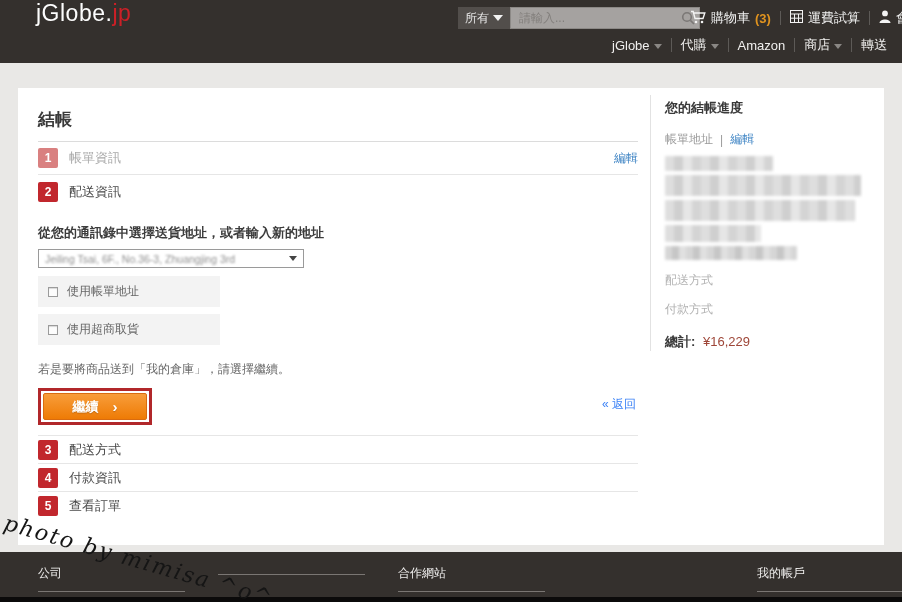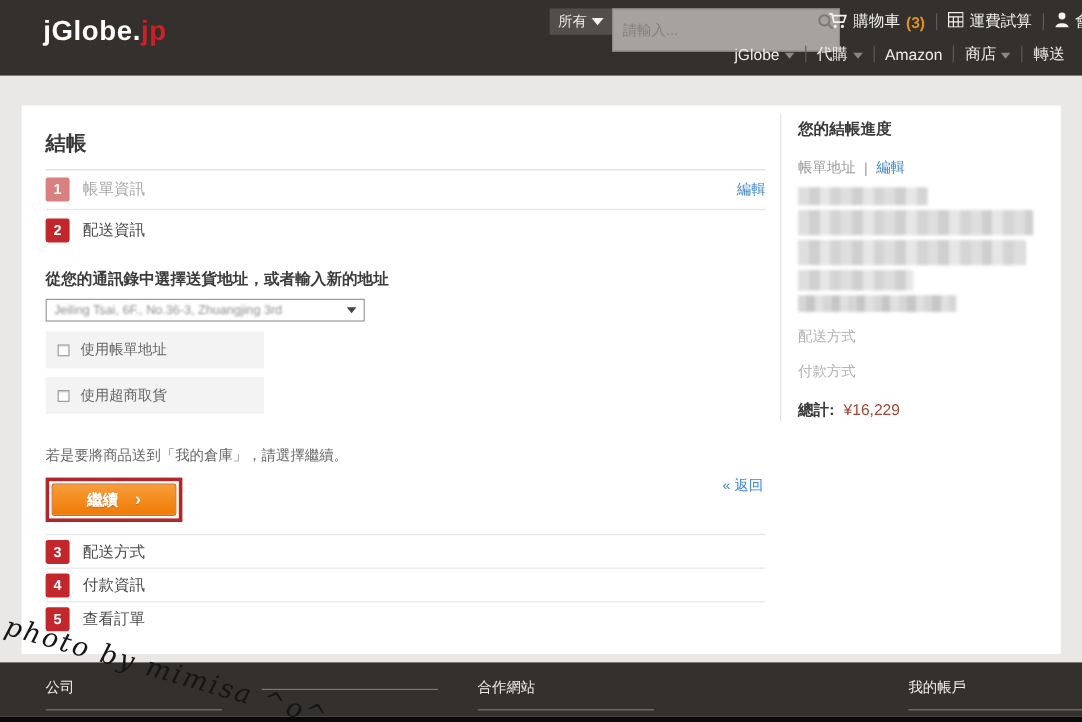--- a/index.html
+++ b/index.html
@@ -9,32 +9,32 @@
     background:#e9e8e6;
     position:relative;
     overflow:hidden;
     width:902px; height:602px;
   }
   
   .topbar {
     position:absolute; top:0; left:0; width:902px; height:63px;
     background:#34302d; color:#fff; z-index:2;
   }
-  .logo { position:absolute; left:36px; top:12px; font-size:23px; font-weight:bold; letter-spacing:0.5px; cursor:pointer; }
+  .logo { position:absolute; left:36px; top:0; font-size:23px; font-weight:normal; letter-spacing:0.5px; cursor:pointer; }
   .logo-main { color:#fdfdfd; }
   .logo-accent { color:#cc2027; }
   .searchbar { position:absolute; left:458px; top:7px; height:22px; display:flex; }
   .search-cat {
     background:#524e4b; color:#e8e8e8; font-size:12px; height:22px;
     display:flex; align-items:center; padding:0 7px; gap:4px; cursor:pointer;
   }
   .caret-w { width:0; height:0; border-left:5px solid transparent; border-right:5px solid transparent; border-top:6px solid #f2f2f2; }
   .search-field { position:relative; }
   .search-field input {
-    width:190px; height:36px; background:#a5a2a0; border:1px solid #8c8986;
+    width:190px; height:22px; background:#a5a2a0; border:1px solid #8c8986;
     font-size:12px; color:#3c3a38; padding:0 24px 0 8px; outline:none;
     font-family:"Liberation Sans", sans-serif;
   }
   .search-field input::placeholder { color:#827f7c; }
   .mag { position:absolute; right:5px; top:4px; cursor:pointer; }
   .quicklinks { position:absolute; left:690px; top:9px; display:flex; align-items:center; font-size:13px; white-space:nowrap; }
   .qitem { display:flex; align-items:center; gap:5px; cursor:pointer; color:#f3f3f3; }
   .count { color:#e0931f; font-weight:bold; }
   .vsep { width:1px; height:14px; background:#5d5a57; margin:0 9px; }
   .mainnav { position:absolute; left:612px; top:36px; display:flex; align-items:center; font-size:13px; color:#f0efee; white-space:nowrap; }
@@ -69,21 +69,21 @@
   }
   .addr-text { font-size:10.5px; color:#8f8f8f; filter:blur(1.1px); flex:1; overflow:hidden; white-space:nowrap; }
   .caret-d { width:0; height:0; border-left:4px solid transparent; border-right:4px solid transparent; border-top:5px solid #444; margin-left:4px; }
   .chk-row {
     margin-top:8px; width:182px; background:#f3f3f3; padding:7px 10px;
     display:flex; align-items:center; gap:9px; cursor:pointer;
   }
   .chk-row + .chk-row { margin-top:7px; }
   .chk { width:10px; height:10px; border:1px solid #9b9b9b; background:#fdfdfd; box-shadow:inset 0 1px 1px rgba(0,0,0,0.15); }
   .chk-label { font-size:12px; color:#666; }
-  .note { margin-top:26px; font-size:12px; color:#666; }
+  .note { margin-top:16px; font-size:12px; color:#666; }
   .btn-outer {
     margin-top:10px; display:inline-block; border:3px solid #b1272a; padding:2px;
   }
   .continue-btn {
     width:104px; height:27px; border:1px solid #d96c10; border-radius:2px;
     background:linear-gradient(#f89d3a, #ee7b05); color:#fff; font-size:13px; font-weight:bold;
     display:flex; align-items:center; justify-content:center; gap:14px; cursor:pointer;
     font-family:"Liberation Sans", sans-serif; text-shadow:0 1px 1px rgba(0,0,0,0.2);
   }
   .continue-arrow { font-size:15px; font-weight:bold; line-height:1; }

